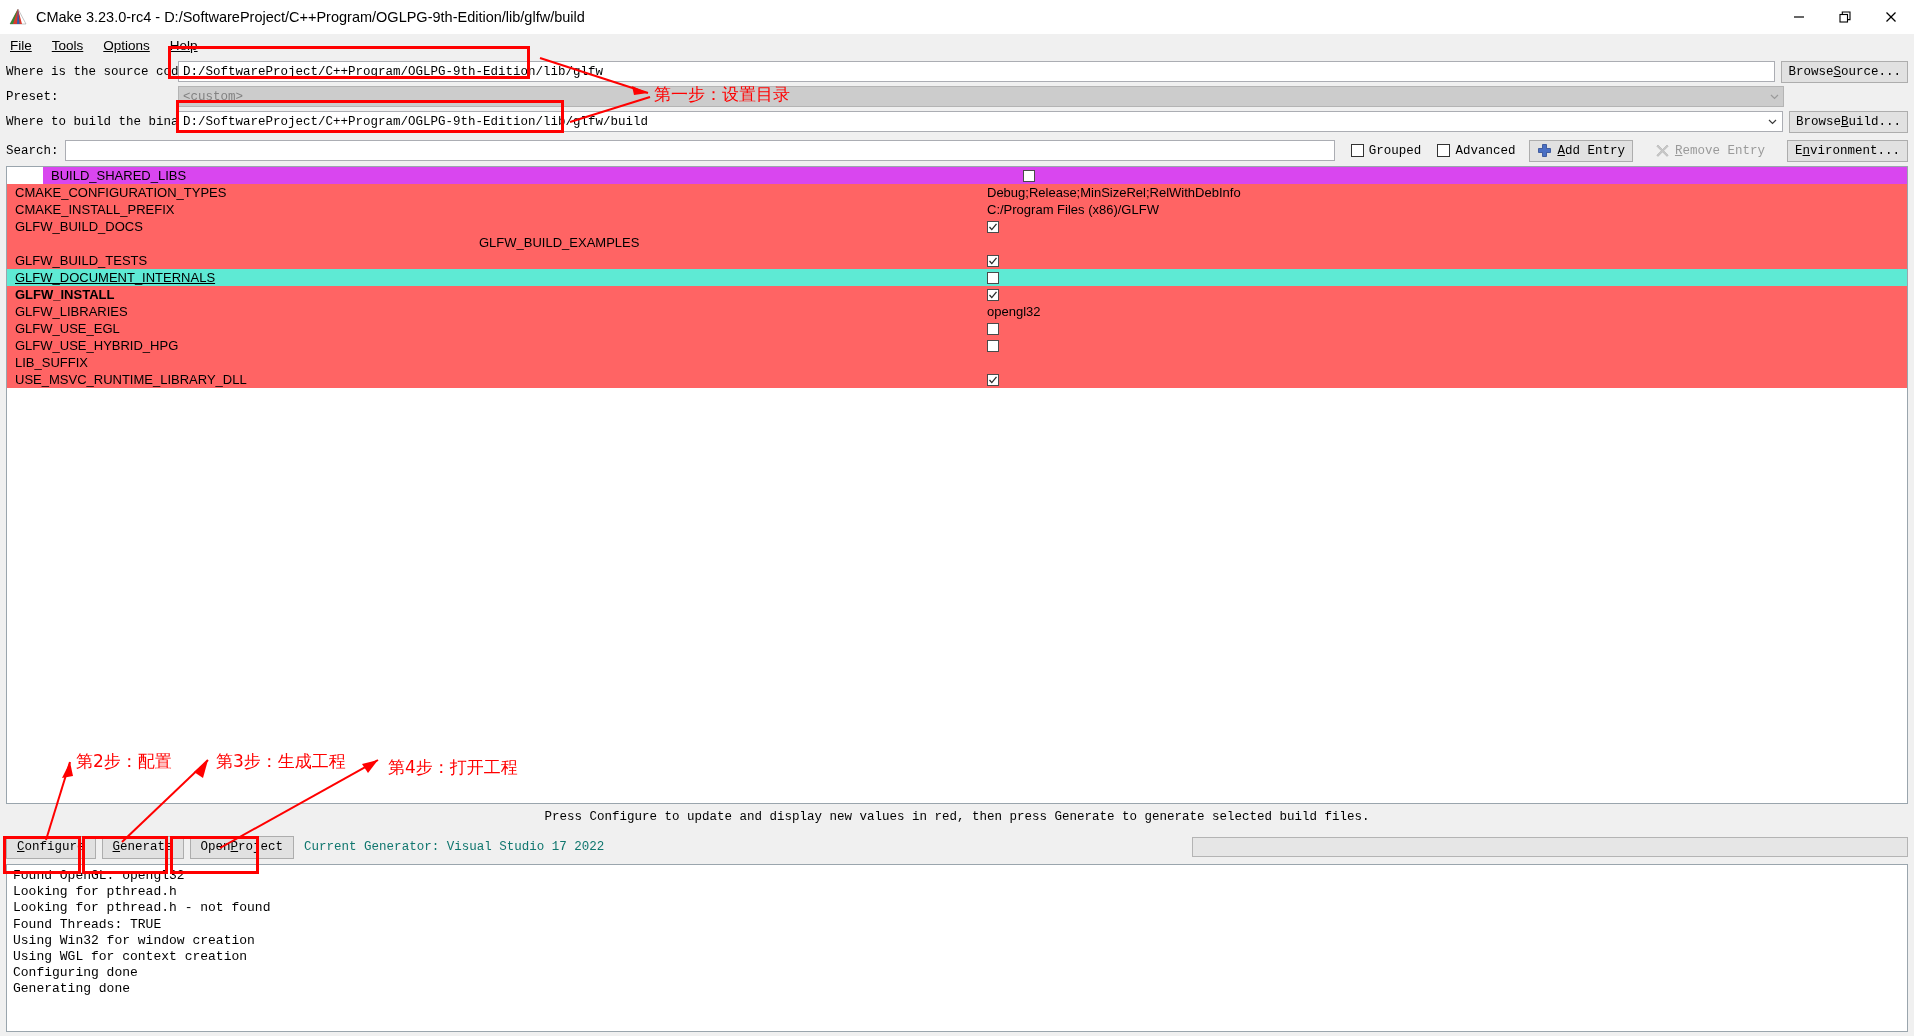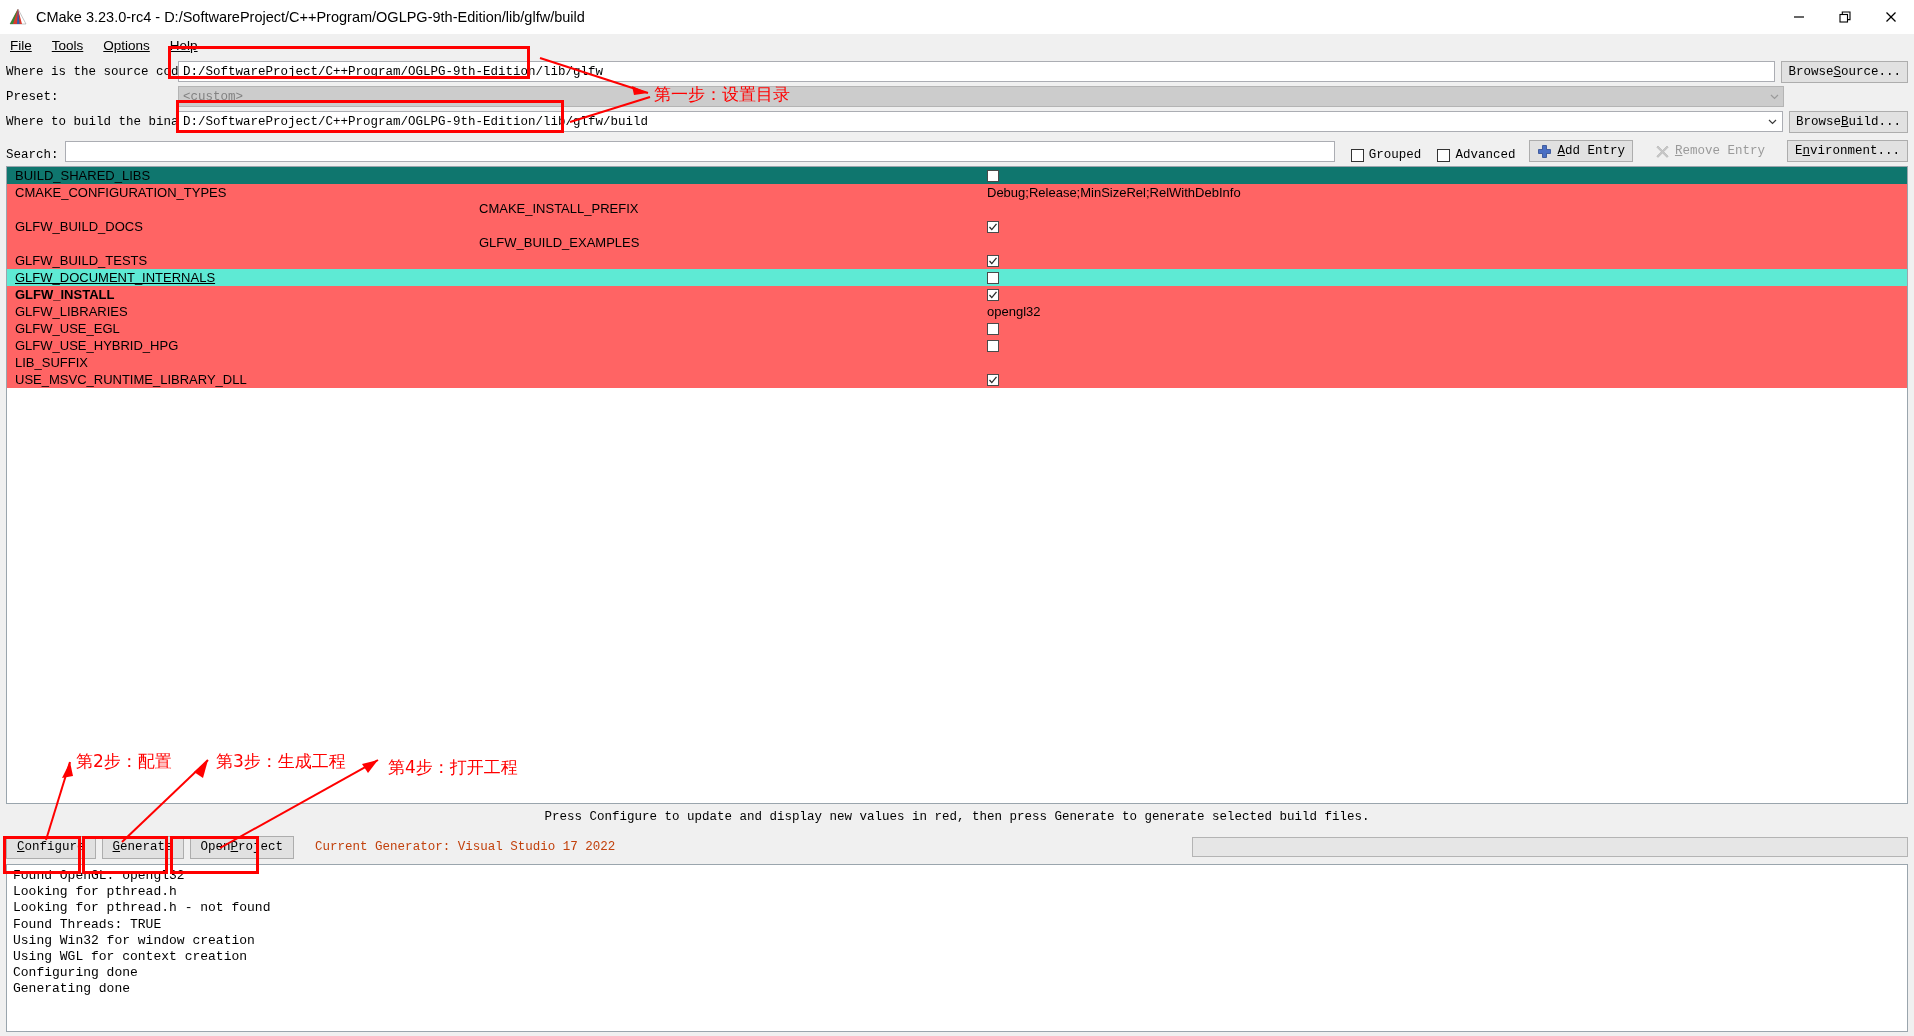--- a/index.html
+++ b/index.html
@@ -94,21 +94,21 @@
     font-family: "Liberation Mono", monospace;
     font-size: 12.5px; color: #000;
     display: flex; align-items: center; justify-content: center;
     padding: 0 6px; white-space: nowrap;
   }
   .browse-spacer { margin-left: 6px; flex: 0 0 118px; }
   .browse-btn u { text-decoration: underline; }
 
   
   .search-row {
-    display: flex; align-items: flex-end;
+    display: flex; align-items: center;
     height: 23px; padding: 0 6px; margin-top: 2px; margin-bottom: 4px;
   }
   .search-label {
     font-family: "Liberation Mono", monospace;
     font-size: 12.5px; color: #000;
     margin-right: 6px; white-space: nowrap;
   }
   .search-input {
     flex: 1 1 auto; height: 21px;
     background: #fff; border: 1px solid #abadb3;
@@ -196,22 +196,22 @@
   }
   .action-btn {
     height: 23px; margin-right: 6px;
     background: #e1e1e1; border: 1px solid #adadad;
     display: flex; align-items: center; justify-content: center;
     font-family: "Liberation Mono", monospace; font-size: 12.5px; color: #000;
     padding: 0 10px; white-space: nowrap;
   }
   .action-btn u { text-decoration: underline; }
   .generator-text {
-    font-family: "Liberation Mono", monospace; font-size: 12.5px; color: #c2410c;
-    margin-left: 15px; white-space: nowrap;
+    font-family: "Liberation Mono", monospace; font-size: 12.5px; color: #0f766e;
+    margin-left: 4px; white-space: nowrap;
   }
   .progress {
     margin-left: auto; width: 716px; height: 20px;
     background: #e6e6e6; border: 1px solid #b4b4b4;
     flex: 0 0 716px;
   }
 
   
   .log-wrap {
     margin: 0 6px 4px 6px;
@@ -362,31 +362,31 @@
     </div>
     <div class="tool-btn" style="margin-left:14px;">
       <span>E</span>
         <u>n</u>
         <span>vironment...</span>
     </div>
   </div>
 
   <div class="table-wrap">
     <div class="tbody" id="tbody">
-        <div class="trow" style="background: #0f766e;">
+        <div class="trow" style="background: #d946ef; margin-left: 36px;">
           <div class="td-name">BUILD_SHARED_LIBS</div>
           <div class="td-value">
             <span class="cell-chk"></span>
           </div>
         </div>
         <div class="trow" style="background: rgb(255, 100, 100);">
           <div class="td-name">CMAKE_CONFIGURATION_TYPES</div>
           <div class="td-value">Debug;Release;MinSizeRel;RelWithDebInfo</div>
         </div>
-        <div class="trow" style="background: rgb(255, 100, 100); flex-direction: column;">
+        <div class="trow" style="background: rgb(255, 100, 100);">
           <div class="td-name">CMAKE_INSTALL_PREFIX</div>
           <div class="td-value">C:/Program Files (x86)/GLFW</div>
         </div>
         <div class="trow" style="background: rgb(255, 100, 100);">
           <div class="td-name">GLFW_BUILD_DOCS</div>
           <div class="td-value">
             <span class="cell-chk">
               <svg width="10" height="10" viewBox="0 0 10 10">
                 <polyline points="1.5,5 3.8,7.6 8.5,1.8" fill="none" stroke="#2a2a2a" stroke-width="1.3"></polyline>
               </svg>

